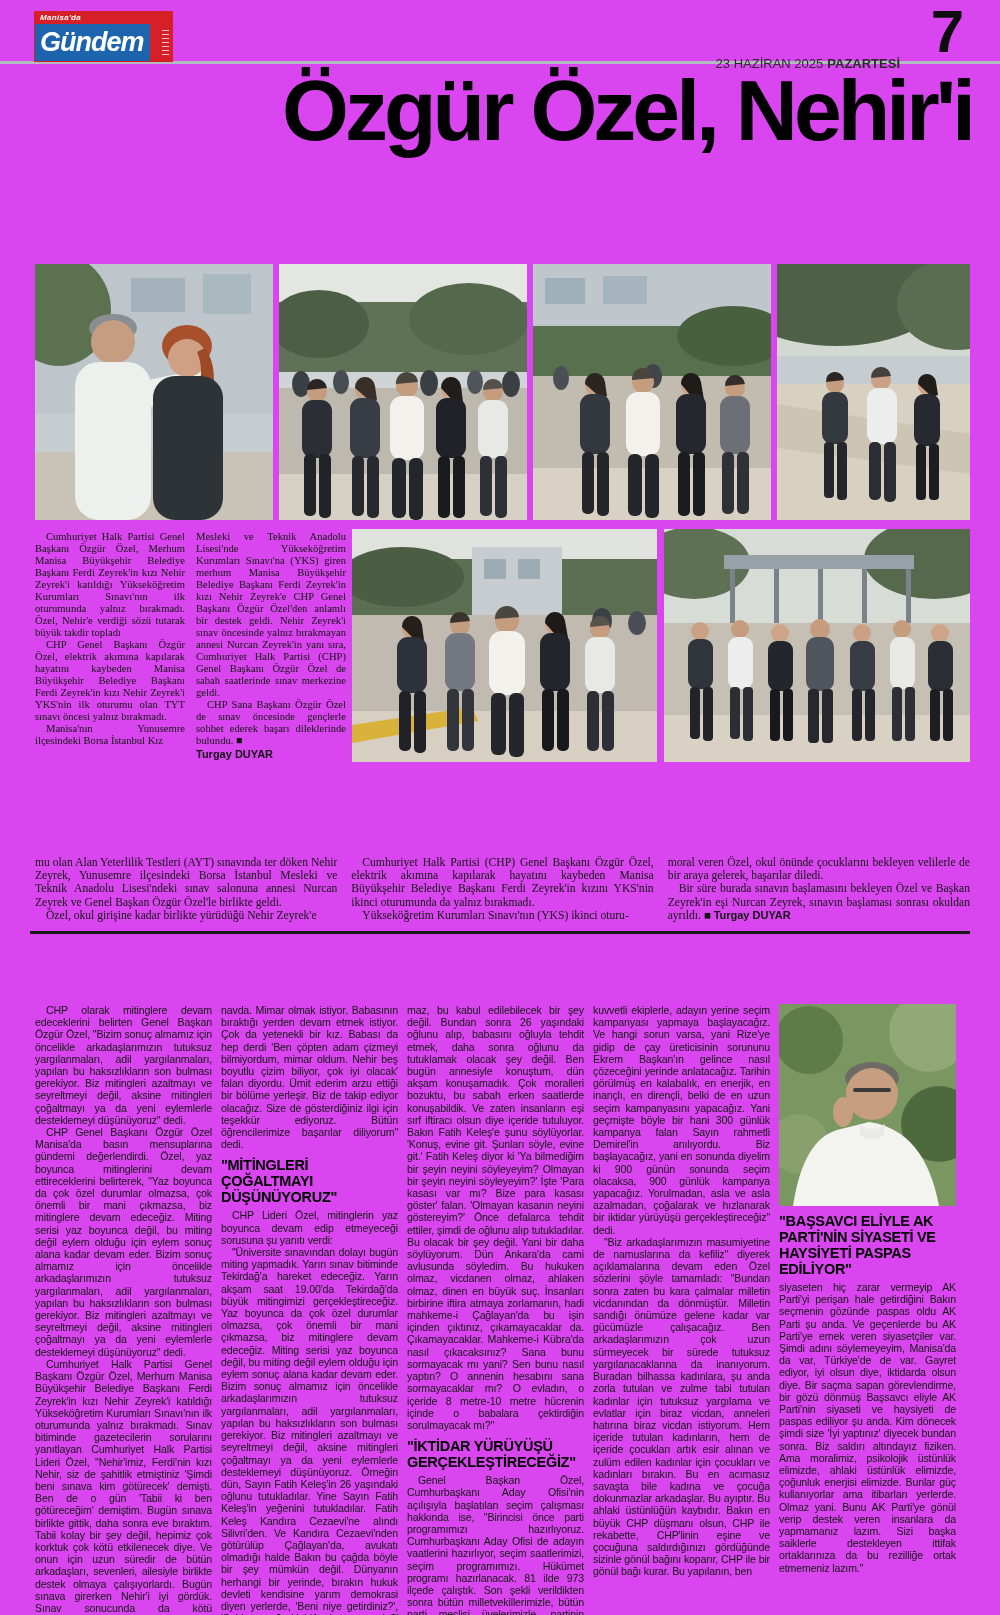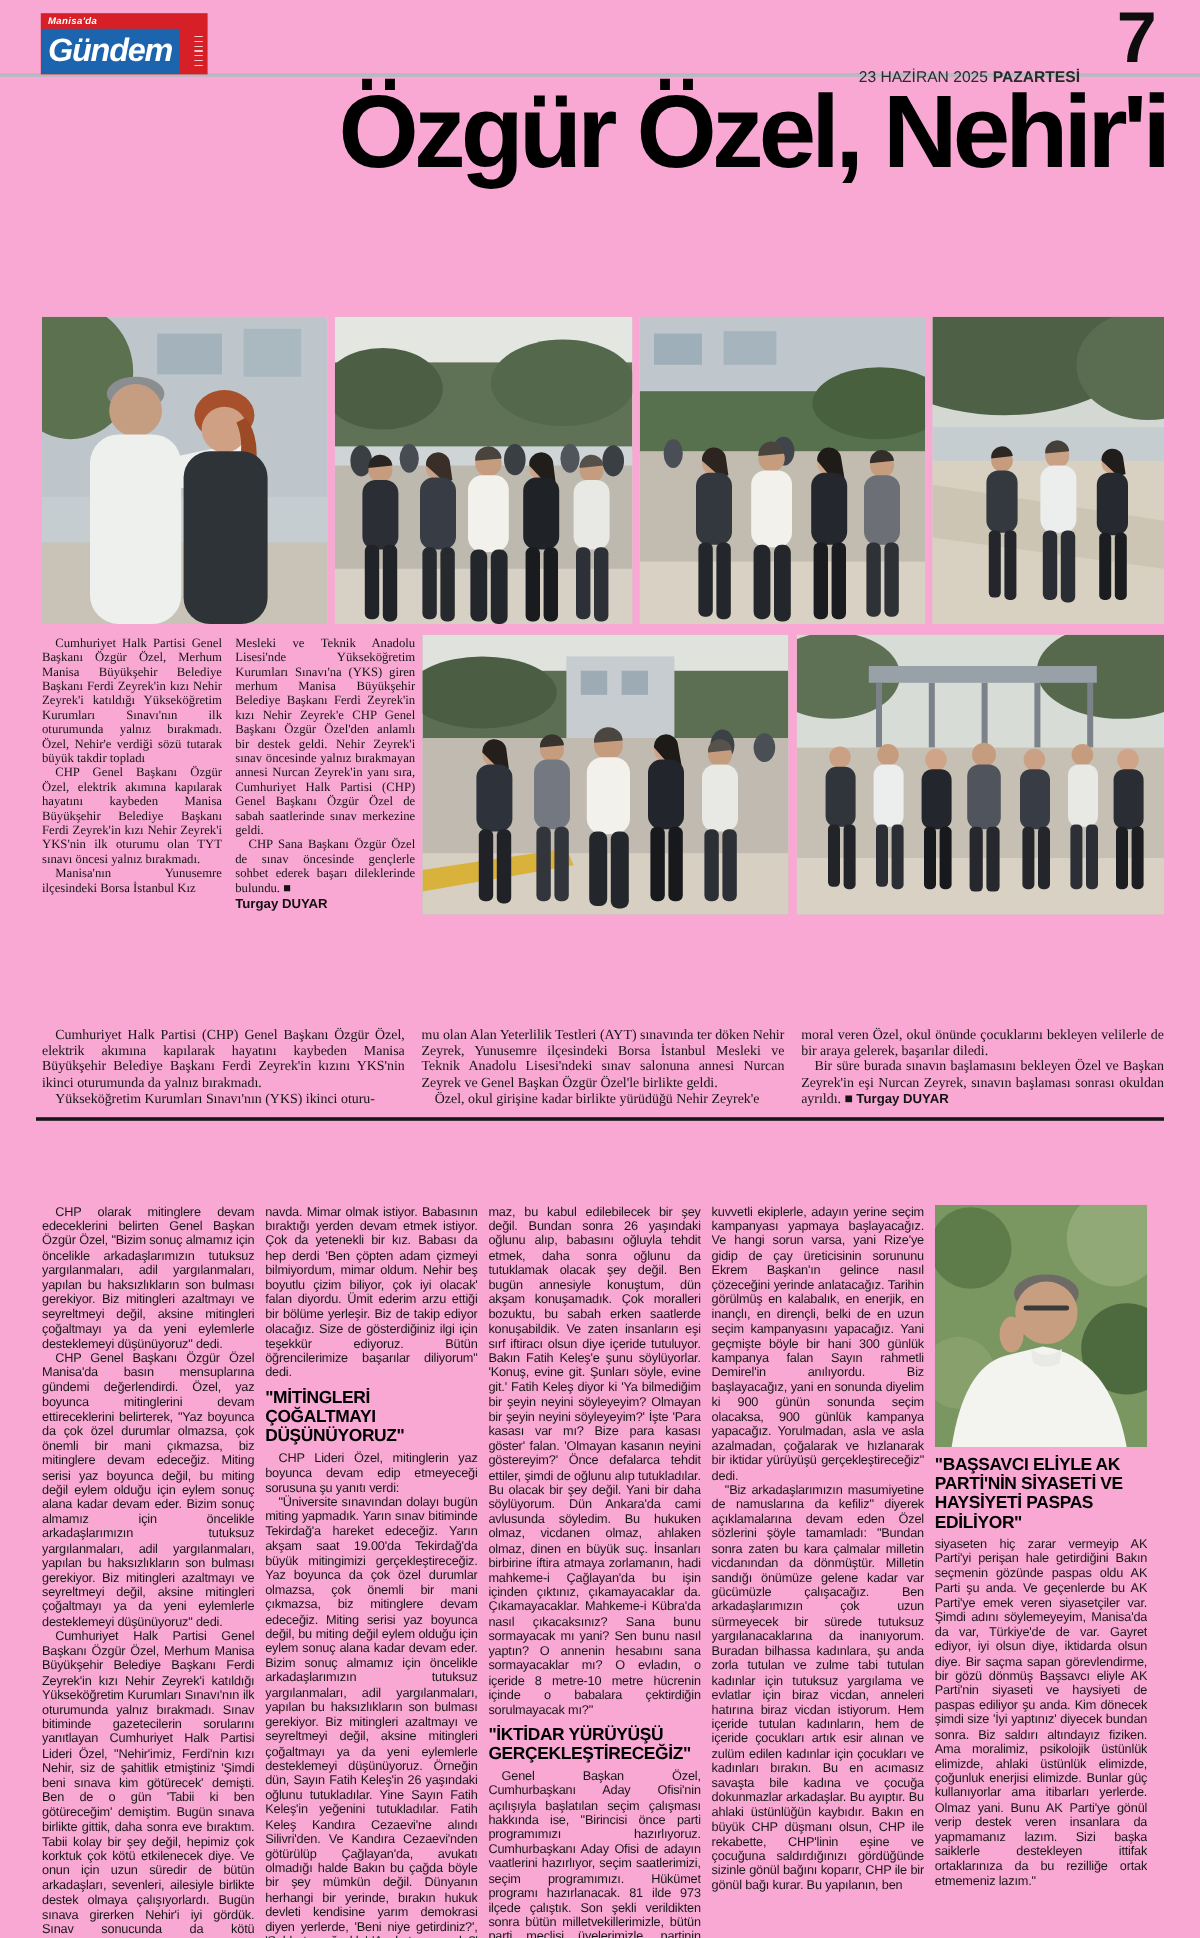--- a/index.html
+++ b/index.html
@@ -1,17 +1,17 @@
 <!DOCTYPE html>
 <html lang="tr"><head>
 <meta charset="utf-8">
 <style>
   *{box-sizing:border-box;margin:0;padding:0;}
   html,body{background:#9a9a9a;}
-  .page{position:relative;width:1000px;height:1615px;background:#f9a8d4;margin:0 auto;
+  .page{position:relative;width:1000px;height:1615px;background:#d946ef;margin:0 auto;
         font-family:"Liberation Sans",sans-serif;color:#111;overflow:hidden;}
 
   
   .hdr{position:absolute;top:0;left:0;width:100%;height:64px;border-bottom:3px solid #b4bbc0;}
   .logo{position:absolute;left:35px;top:12px;width:137px;height:49px;background:#d61f26;
         display:flex;flex-direction:column;box-shadow:0 0 0 1px #d61f26;}
   .logo-top{height:12px;color:#fff;font-style:italic;font-weight:bold;font-size:8px;
         line-height:12px;padding-left:5px;letter-spacing:.3px;}
   .logo-row{flex:1;display:flex;gap:12px;}
   .logo-name{background:#1d64ae;color:#fff;font-weight:bold;font-style:italic;
@@ -307,26 +307,26 @@
           <rect x="264" y="112" width="25" height="50" rx="9" fill="#2a2d33"></rect>
         <rect x="266" y="160" width="10" height="52" rx="4" fill="#1c1e22"></rect>
           <rect x="279" y="160" width="10" height="52" rx="4" fill="#1c1e22"></rect>
       </svg>
     </div>
   </div>
 
 
   <div class="a2 serif">
     <div class="a2col">
+      <p class="cont">mu olan Alan Yeterlilik Testleri (AYT) sınavında ter döken Nehir Zeyrek, Yunusemre ilçesindeki Borsa İstanbul Mesleki ve Teknik Anadolu Lisesi'ndeki sınav salonuna annesi Nurcan Zeyrek ve Genel Başkan Özgür Özel'le birlikte geldi.</p>
+      <p>Özel, okul girişine kadar birlikte yürüdüğü Nehir Zeyrek'e</p>
+    </div>
+    <div class="a2col">
       <p>Cumhuriyet Halk Partisi (CHP) Genel Başkanı Özgür Özel, elektrik akımına kapılarak hayatını kaybeden Manisa Büyükşehir Belediye Başkanı Ferdi Zeyrek'in kızını YKS'nin ikinci oturumunda da yalnız bırakmadı.</p>
       <p>Yükseköğretim Kurumları Sınavı'nın (YKS) ikinci oturu-</p>
-    </div>
-    <div class="a2col">
-      <p class="cont">mu olan Alan Yeterlilik Testleri (AYT) sınavında ter döken Nehir Zeyrek, Yunusemre ilçesindeki Borsa İstanbul Mesleki ve Teknik Anadolu Lisesi'ndeki sınav salonuna annesi Nurcan Zeyrek ve Genel Başkan Özgür Özel'le birlikte geldi.</p>
-      <p>Özel, okul girişine kadar birlikte yürüdüğü Nehir Zeyrek'e</p>
     </div>
     <div class="a2col">
       <p class="cont">moral veren Özel, okul önünde çocuklarını bekleyen velilerle de bir araya gelerek, başarılar diledi.</p>
       <p><span>Bir süre burada sınavın başlamasını bekleyen Özel ve Başkan Zeyrek'in eşi Nurcan Zeyrek, sınavın başlaması sonrası okuldan ayrıldı. ■ </span><b class="byline">Turgay DUYAR</b></p>
     </div>
   </div>
 
   <div class="rule3"></div>
 
   <div class="a3 sans">

